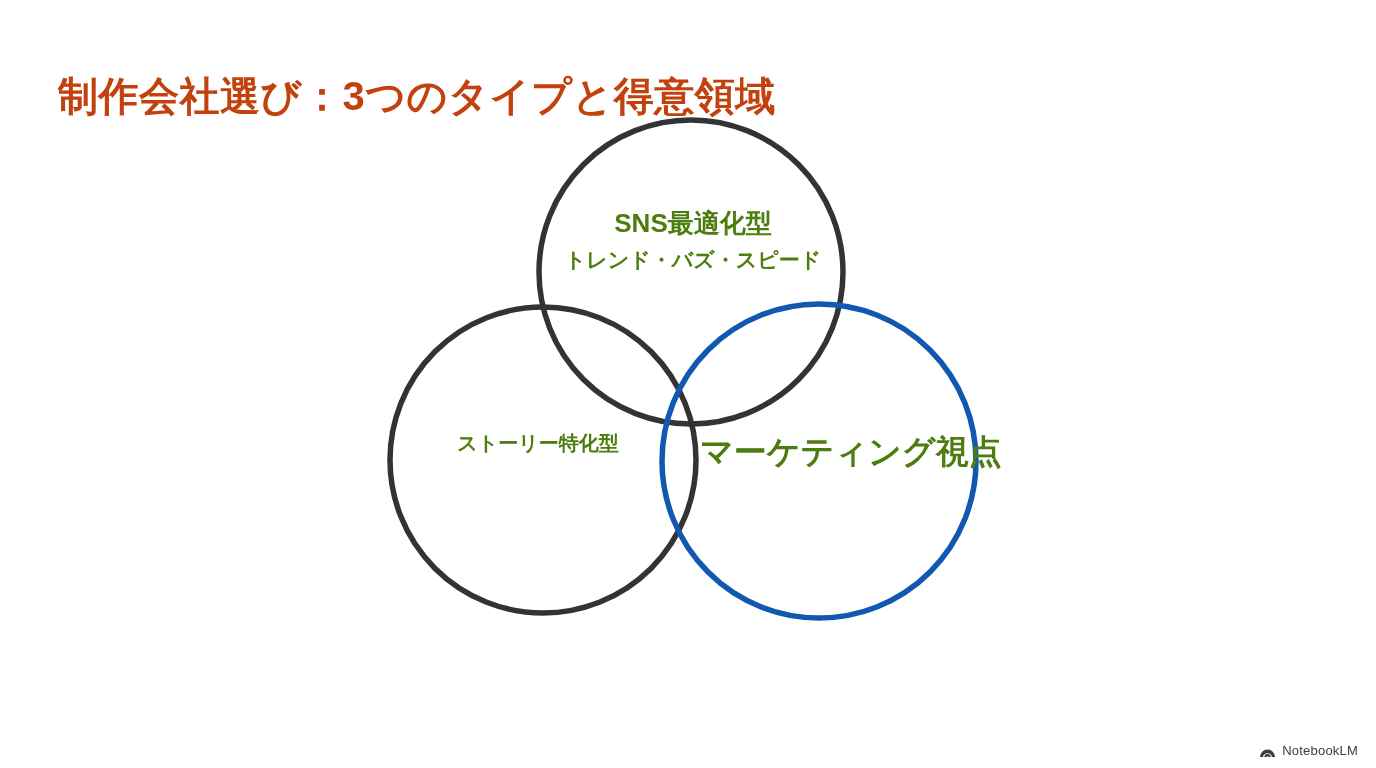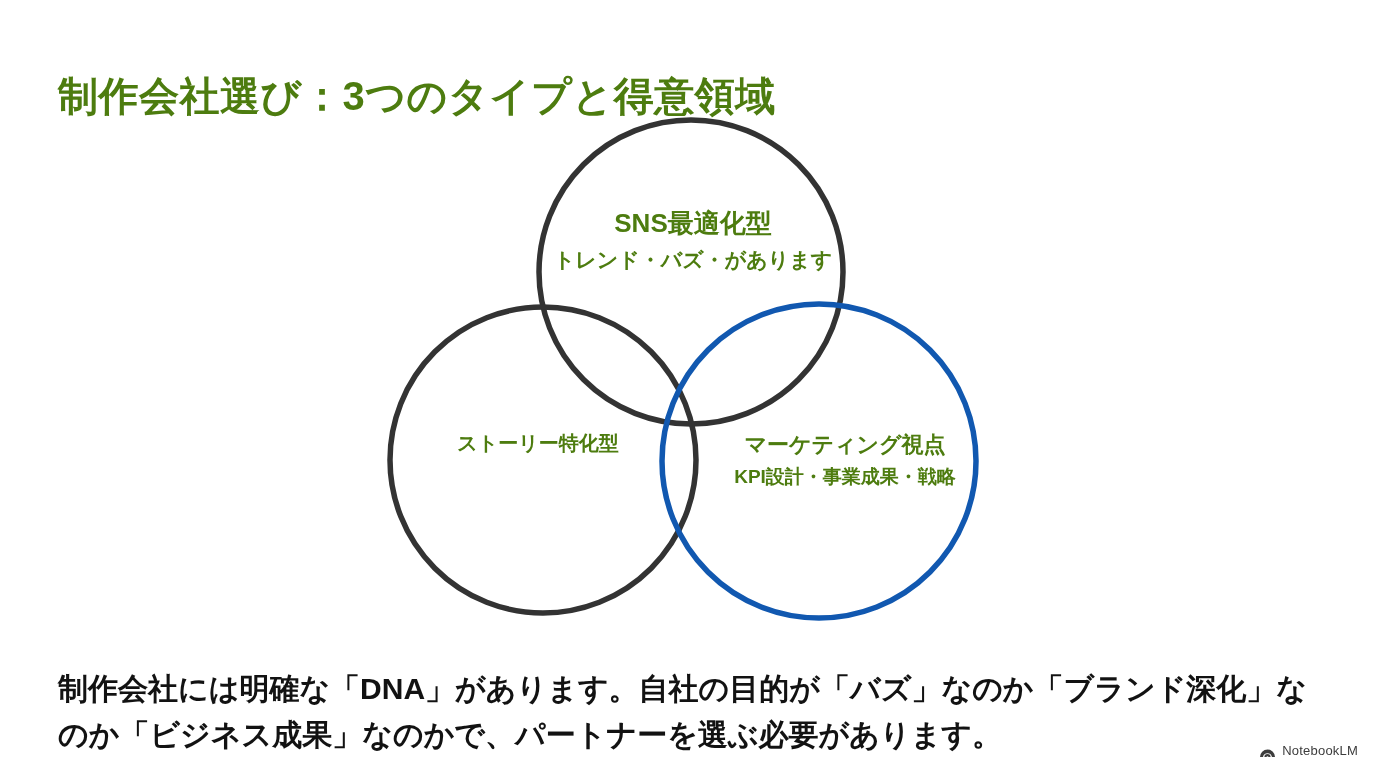--- a/index.html
+++ b/index.html
@@ -20,21 +20,21 @@
   }
 
   
   .slide-title {
     position: absolute;
     left: 58px;
     top: 44px;
     font-size: 40px;
     font-weight: 700;
     letter-spacing: 0.5px;
-    color: #4d7c0f;
+    color: #c2410c;
     line-height: 1.25;
     white-space: nowrap;
   }
 
   
   .venn-wrap {
     position: absolute;
     left: 0;
     top: 0;
     width: 1376px;
@@ -81,21 +81,21 @@
   }
   #label-left .vl-title { font-size: 20px; margin-bottom: 6px; }
   #label-left .vl-sub   { font-size: 19px; }
 
   
   #label-right {
     left: 700px;
     top: 431px;
     width: 290px;
   }
-  #label-right .vl-title { font-size: 22px; margin-bottom: 6px; }
+  #label-right .vl-title { font-size: 33px; margin-bottom: 6px; }
   #label-right .vl-sub   { font-size: 19px; }
 
   
   .caption {
     position: absolute;
     left: 58px;
     top: 636px;
     width: 1270px;
     font-size: 30px;
     font-weight: 700;
@@ -131,34 +131,32 @@
 
       <circle cx="691" cy="272" r="152" fill="none" stroke="#333333" stroke-width="5.5"></circle>
 
       <circle cx="543" cy="460" r="153" fill="none" stroke="#333333" stroke-width="5.5"></circle>
 
       <circle cx="819" cy="461" r="157" fill="none" stroke="#1158B0" stroke-width="5.5"></circle>
     </svg>
 
     <div class="venn-label" id="label-top">
       <span class="vl-title">SNS最適化型</span>
-      <span class="vl-sub">トレンド・バズ・があります</span>
+      <span class="vl-sub">トレンド・バズ・スピード</span>
     </div>
 
     <div class="venn-label" id="label-left">
       <span class="vl-title">ストーリー特化型</span>
     </div>
 
     <div class="venn-label" id="label-right">
       <span class="vl-title">マーケティング視点</span>
-      <span class="vl-sub">KPI設計・事業成果・戦略</span>
     </div>
   </div>
 
-  <p class="caption">制作会社には明確な「DNA」があります。自社の目的が「バズ」なのか「ブランド深化」なのか「ビジネス成果」なのかで、パートナーを選ぶ必要があります。</p>
 
   <div class="watermark">
     <svg class="wm-icon" width="17" height="15" viewBox="0 0 17 15">
       <path d="M1 14 A 7.5 7.5 0 0 1 16 14 L 13 14 A 4.6 4.6 0 0 0 4 14 Z" fill="#3c3c3c"></path>
       <path d="M5.4 14 A 3.1 3.1 0 0 1 11.6 14 L 9.6 14 A 1.2 1.2 0 0 0 7.4 14 Z" fill="#3c3c3c"></path>
     </svg>
     <span class="wm-text">NotebookLM</span>
   </div>
 
 </div>

